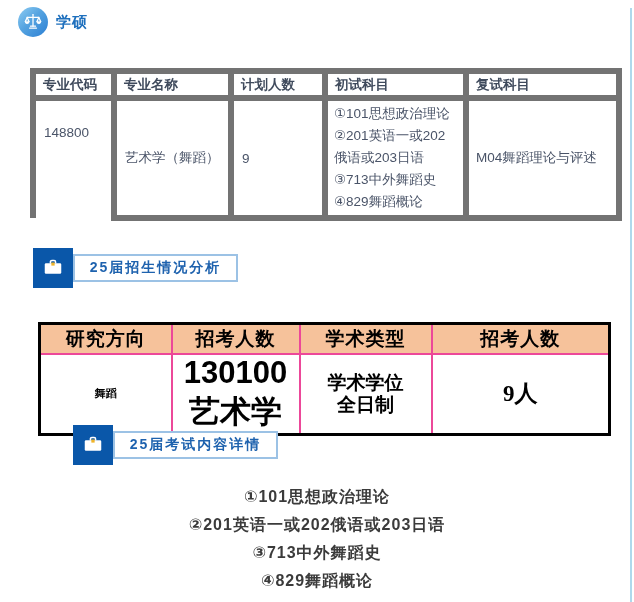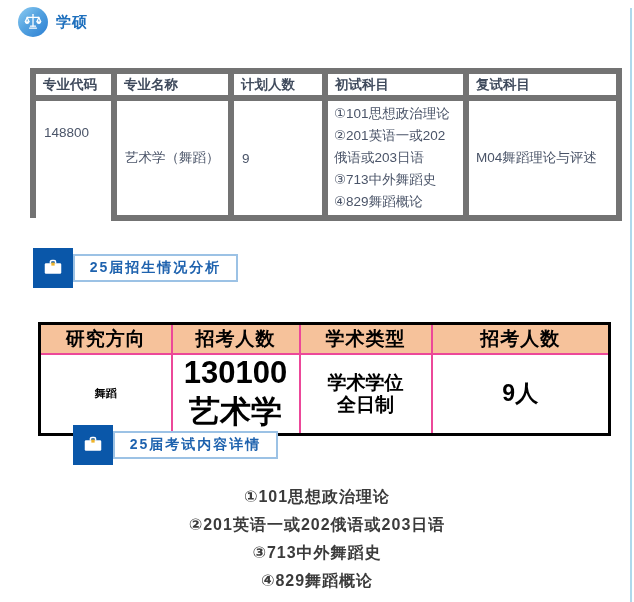--- a/index.html
+++ b/index.html
@@ -89,21 +89,21 @@
     border: 2px solid #ec4899; text-align: center; overflow: hidden;
   }
   .analysis-table th {
     height: 30px; background: #f6c29b;
     font-size: 19px; font-weight: bold; letter-spacing: 1px;
   }
   .analysis-table td { height: 47px; font-weight: bold; vertical-align: middle; }
   .analysis-table td.cell-direction { font-size: 11px; }
   .analysis-table td.cell-majorcode { font-size: 31px; }
   .analysis-table td.cell-degreetype { font-size: 19px; line-height: 22px; }
-  .analysis-table td.cell-enroll { font-size: 23px; }
+  .analysis-table td.cell-enroll { font-size: 23px; font-family: Liberation Serif, serif; }
 
   
   .exam-list {
     position: absolute; left: 0; top: 483px; width: 634px;
     text-align: center; color: #3b3b3b;
     font-size: 16px; font-weight: bold;
   }
   .exam-list .exam-line { height: 28px; line-height: 28px; letter-spacing: 1px; }
 </style>
 </head>

